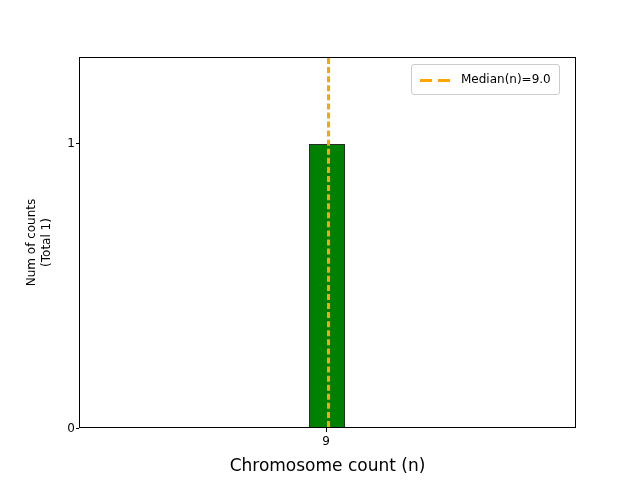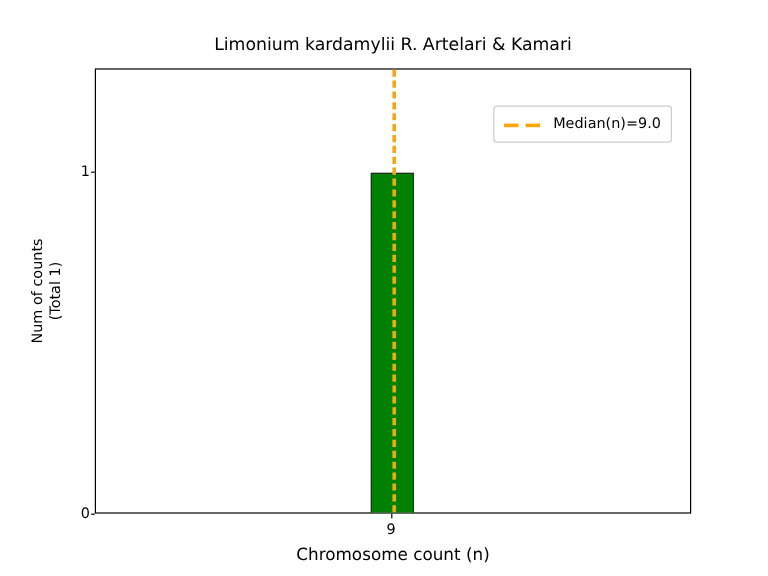--- a/index.html
+++ b/index.html
@@ -100,21 +100,21 @@
     color: #000000;
   }
 
   
   #xlabel {
     position: absolute;
     left: 79px;
     top: 455px;
     width: 497px;
     text-align: center;
-    font-size: 14px;
+    font-size: 17px;
     color: #000000;
   }
 
   #ylabel {
     position: absolute;
     left: 0px;
     top: 0px;
     width: 371px;
     height: 34px;
     transform: rotate(-90deg);
@@ -139,21 +139,20 @@
     left: 410px;
     top: 63px;
     border: 1px solid #cccccc;
     border-radius: 3px;
     background: #ffffff;
     padding: 6px 8px 6px 8px;
     box-sizing: border-box;
     display: flex;
     align-items: flex-end;
     gap: 9px;
-    margin-top: 24px;
   }
   #legend-handle {
     width: 32px;
     height: 16px;
     position: relative;
     flex: 0 0 auto;
     margin-top: 1px;
   }
   #legend-handle .dash {
     position: absolute;
@@ -171,21 +170,20 @@
     line-height: 17px;
     color: #000000;
     white-space: nowrap;
   }
 </style>
 </head>
 <body>
 
 <div id="figure">
 
-  <div id="chart-title">Limonium kardamylii R. Artelari &amp; Kamari</div>
 
   <div class="ytick-mark" style="top:428px;"></div>
   <div class="ytick-label" style="left:35px; top:422px;">0</div>
 
   <div class="ytick-mark" style="top:143px;"></div>
   <div class="ytick-label" style="left:35px; top:137px;">1</div>
 
   <div class="xtick-mark" style="left:326px;"></div>
   <div class="xtick-label" style="left:296px;">9</div>
 

